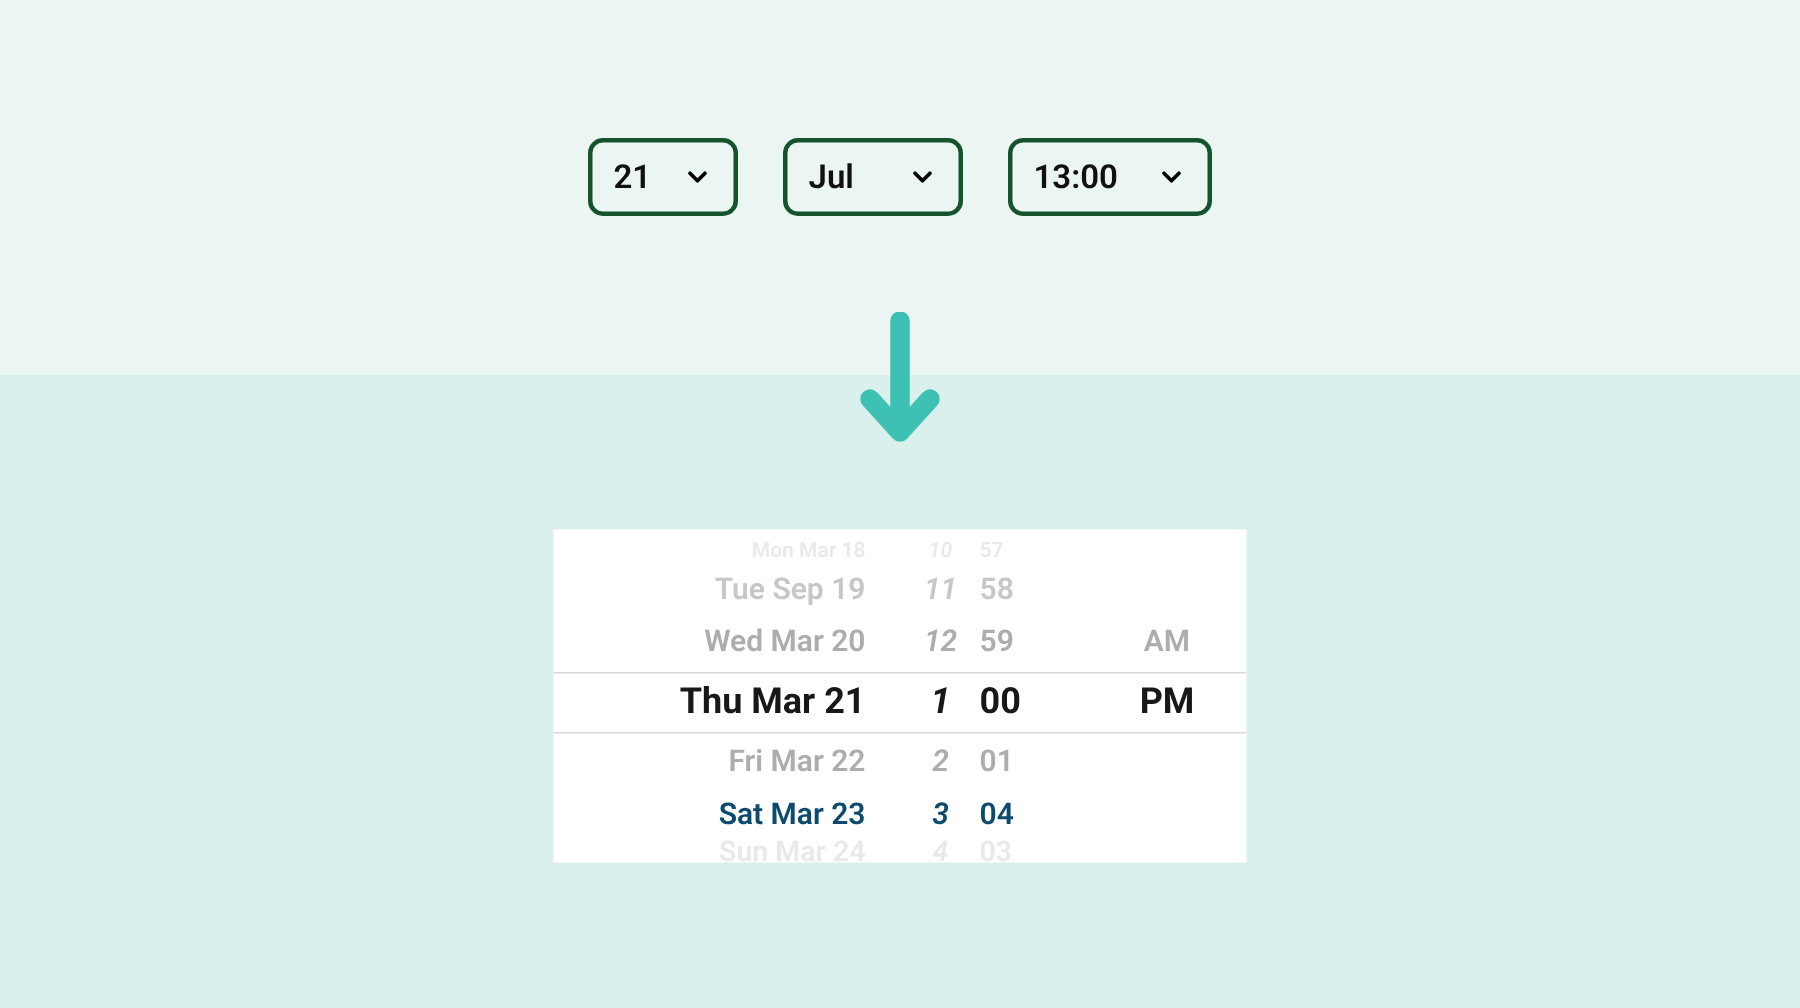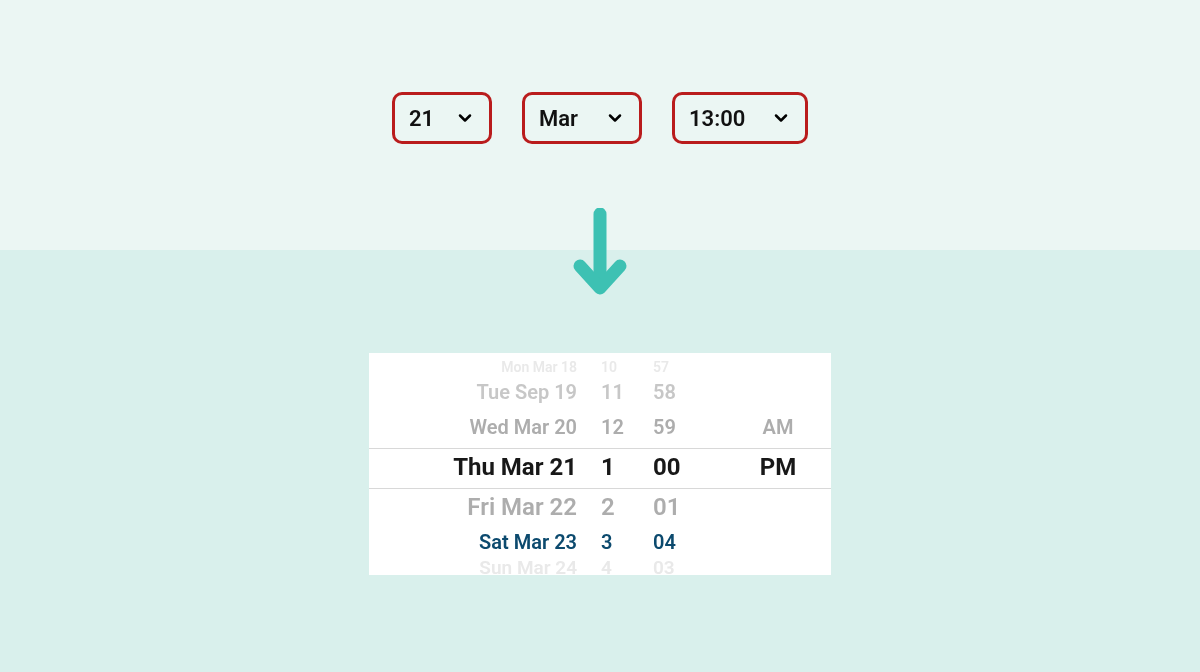--- a/index.html
+++ b/index.html
@@ -19,21 +19,21 @@
   .bottom-area {
     flex: 1;
     background: #d9f0ec;
     position: relative;
   }
   .dropdown-row {
     display: flex;
     gap: 30px;
   }
   .dropdown {
-    border: 3px solid #b91c1c;
+    border: 3px solid #14532d;
     border-radius: 10px;
     height: 52px;
     display: flex;
     align-items: center;
     justify-content: space-between;
     padding: 0 14px 0 14px;
     font-size: 22px;
     font-weight: 600;
     color: #111;
     background: transparent;
@@ -72,21 +72,21 @@
     grid-template-columns: 232px 52px 72px 106px;
     position: relative;
   }
 
   .col {
     display: flex;
     flex-direction: column;
     align-items: flex-end;
     padding-top: 4px;
   }
-  .col.hour { align-items: flex-start; }
+  .col.hour { align-items: center; font-style: italic; }
   .col.minute { align-items: flex-start; }
   .col.ampm { align-items: center; }
 
   .row-sel-line-top, .row-sel-line-bot {
     position: absolute;
     left: 0;
     right: 0;
     height: 1px;
     background: #d8d8d8;
   }
@@ -100,39 +100,39 @@
     font-weight: 600;
     line-height: 1;
     white-space: nowrap;
   }
   .cell.pad-r { padding-right: 24px; }
 
   .r0 { font-size: 14px; color: #e9e9e9; height: 20px; }
   .r1 { font-size: 20px; color: #c7c7c7; height: 30px; }
   .r2 { font-size: 20px; color: #adadad; height: 40px; }
   .r3 { font-size: 24px; color: #181818; height: 40px; font-weight: 700; }
-  .r4 { font-size: 24px; color: #adadad; height: 40px; }
+  .r4 { font-size: 20px; color: #adadad; height: 40px; }
   .r5 { font-size: 20px; color: #0c4a6e; height: 30px; }
   .r6 { font-size: 19px; color: #e9e9e9; height: 20px; }
 </style>
 </head>
 <body>
 
 <div class="top-area">
   <div class="dropdown-row">
     <div class="dropdown dd-day">
       <span>21</span>
       <span class="chevron">
         <svg width="20" height="20" viewBox="0 0 24 24" fill="none" stroke="#000" stroke-width="3" stroke-linecap="round" stroke-linejoin="round">
             <polyline points="6 9 12 15 18 9"></polyline>
           </svg>
       </span>
     </div>
     <div class="dropdown dd-month">
-      <span>Mar</span>
+      <span>Jul</span>
       <span class="chevron">
         <svg width="20" height="20" viewBox="0 0 24 24" fill="none" stroke="#000" stroke-width="3" stroke-linecap="round" stroke-linejoin="round">
             <polyline points="6 9 12 15 18 9"></polyline>
           </svg>
       </span>
     </div>
     <div class="dropdown dd-time">
       <span>13:00</span>
       <span class="chevron">
         <svg width="20" height="20" viewBox="0 0 24 24" fill="none" stroke="#000" stroke-width="3" stroke-linecap="round" stroke-linejoin="round">

